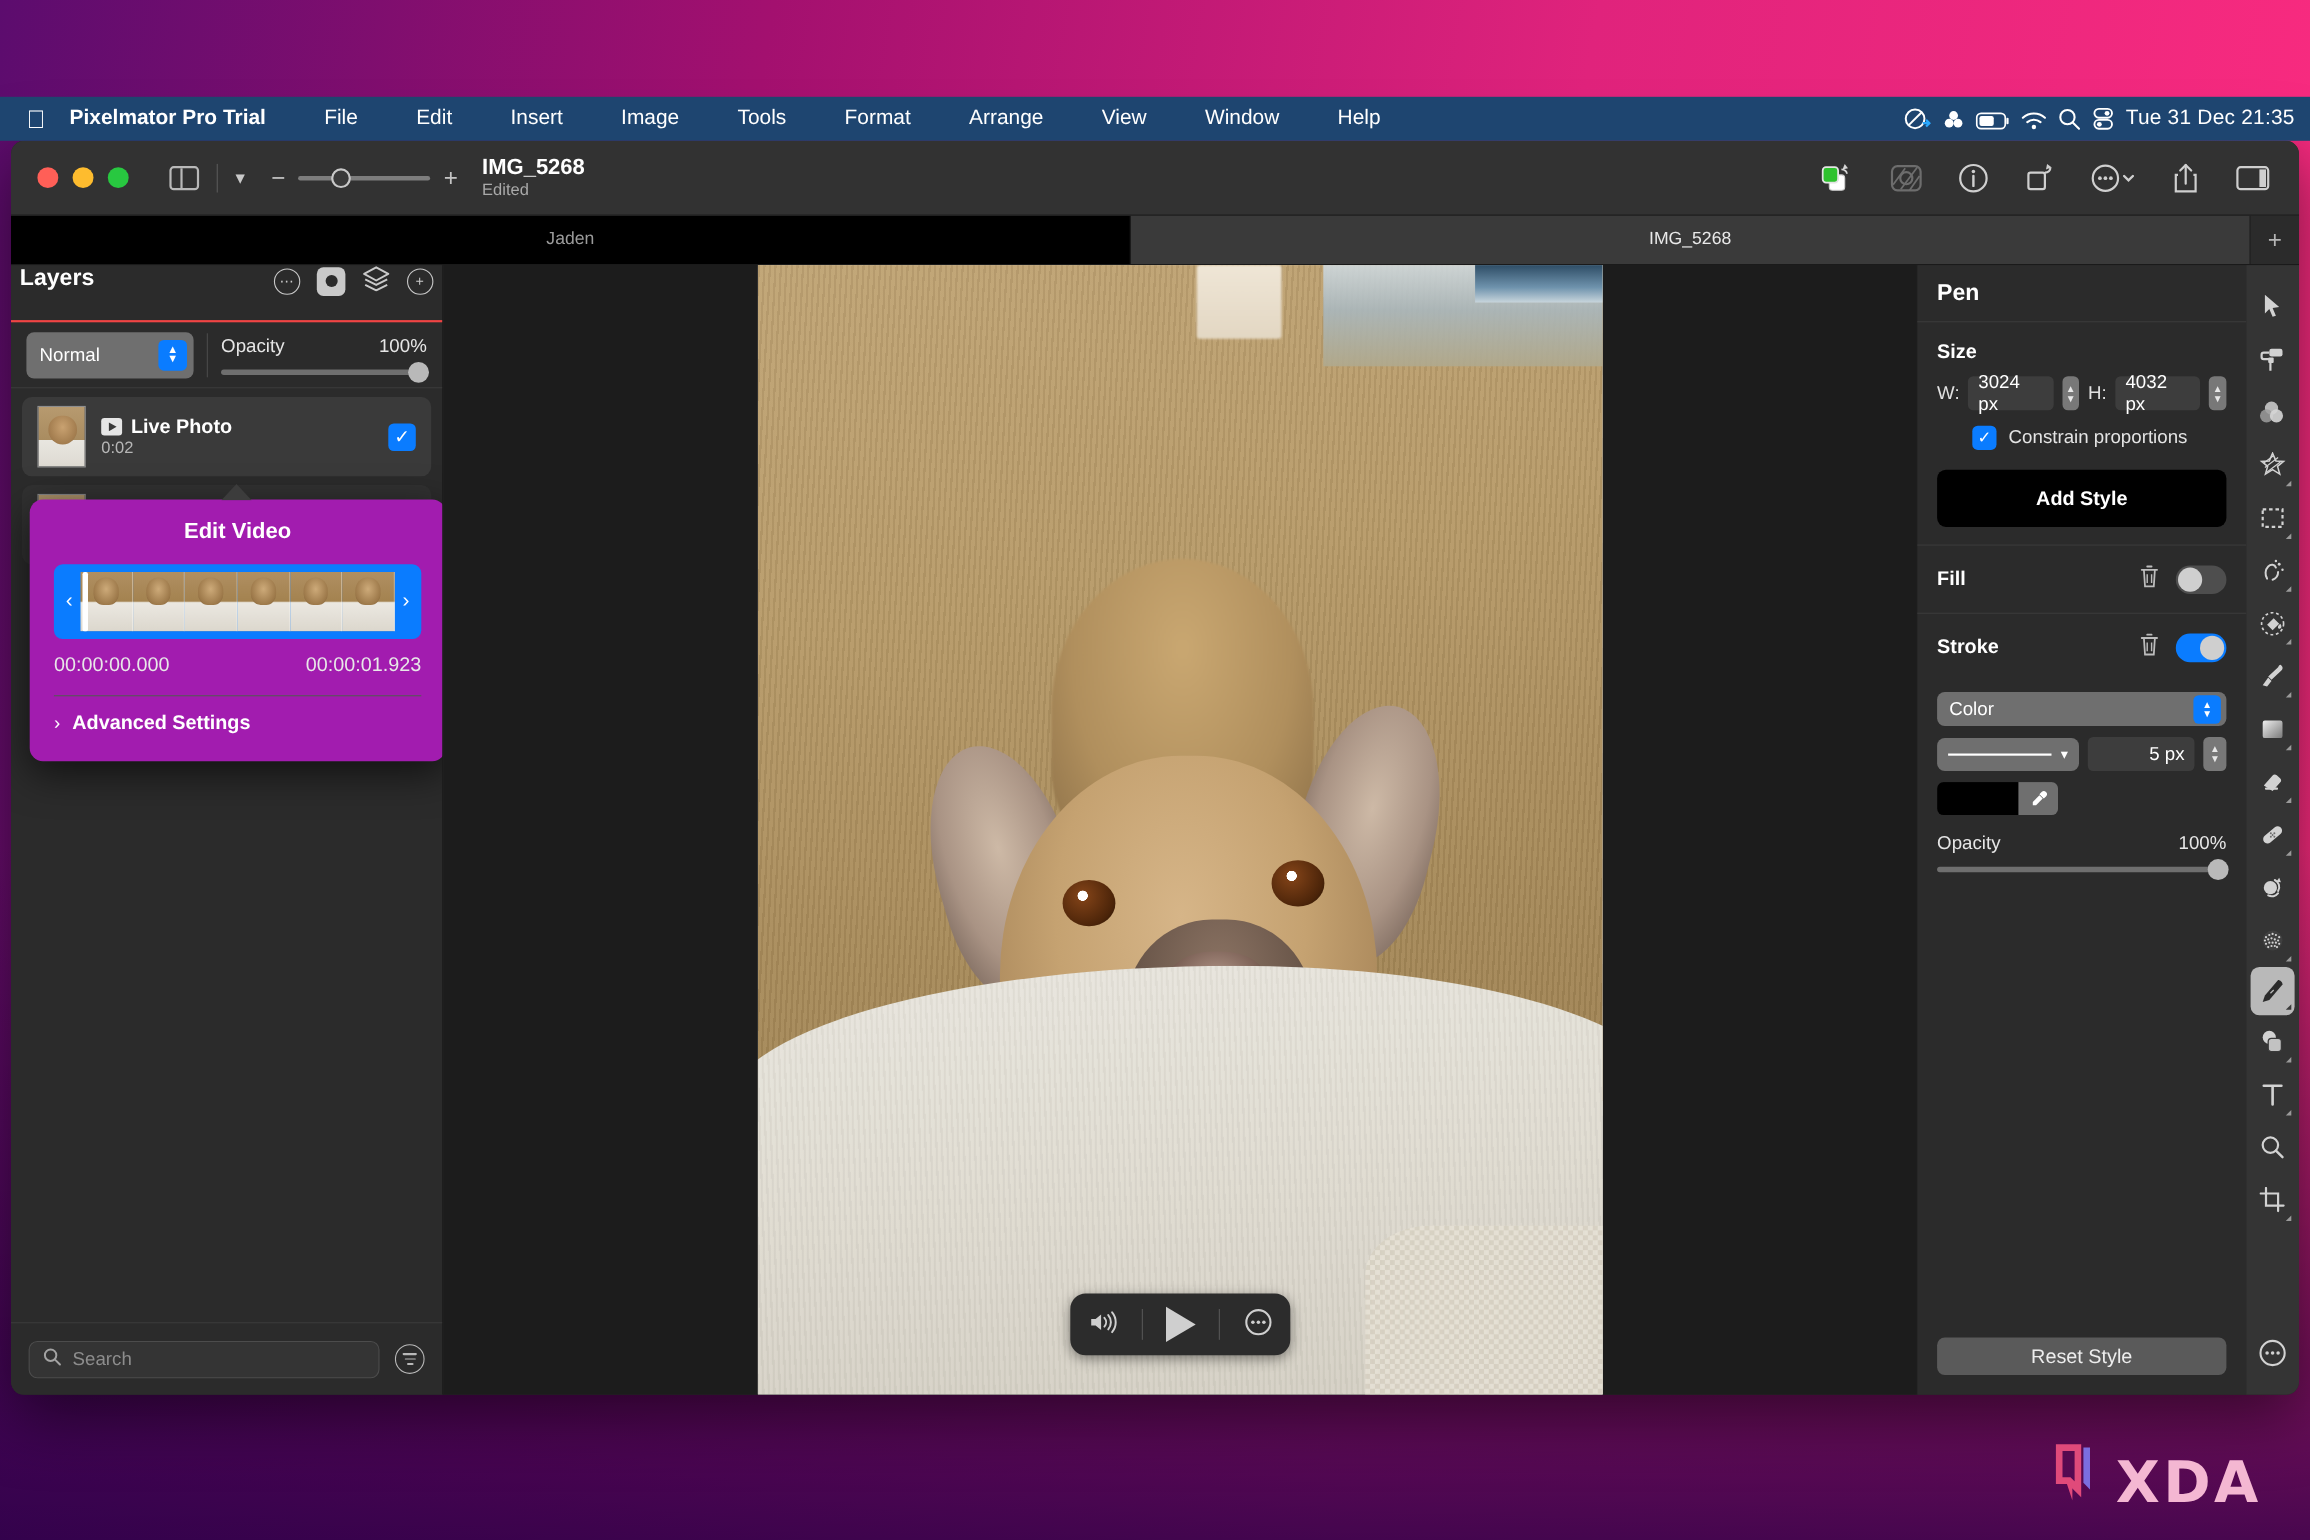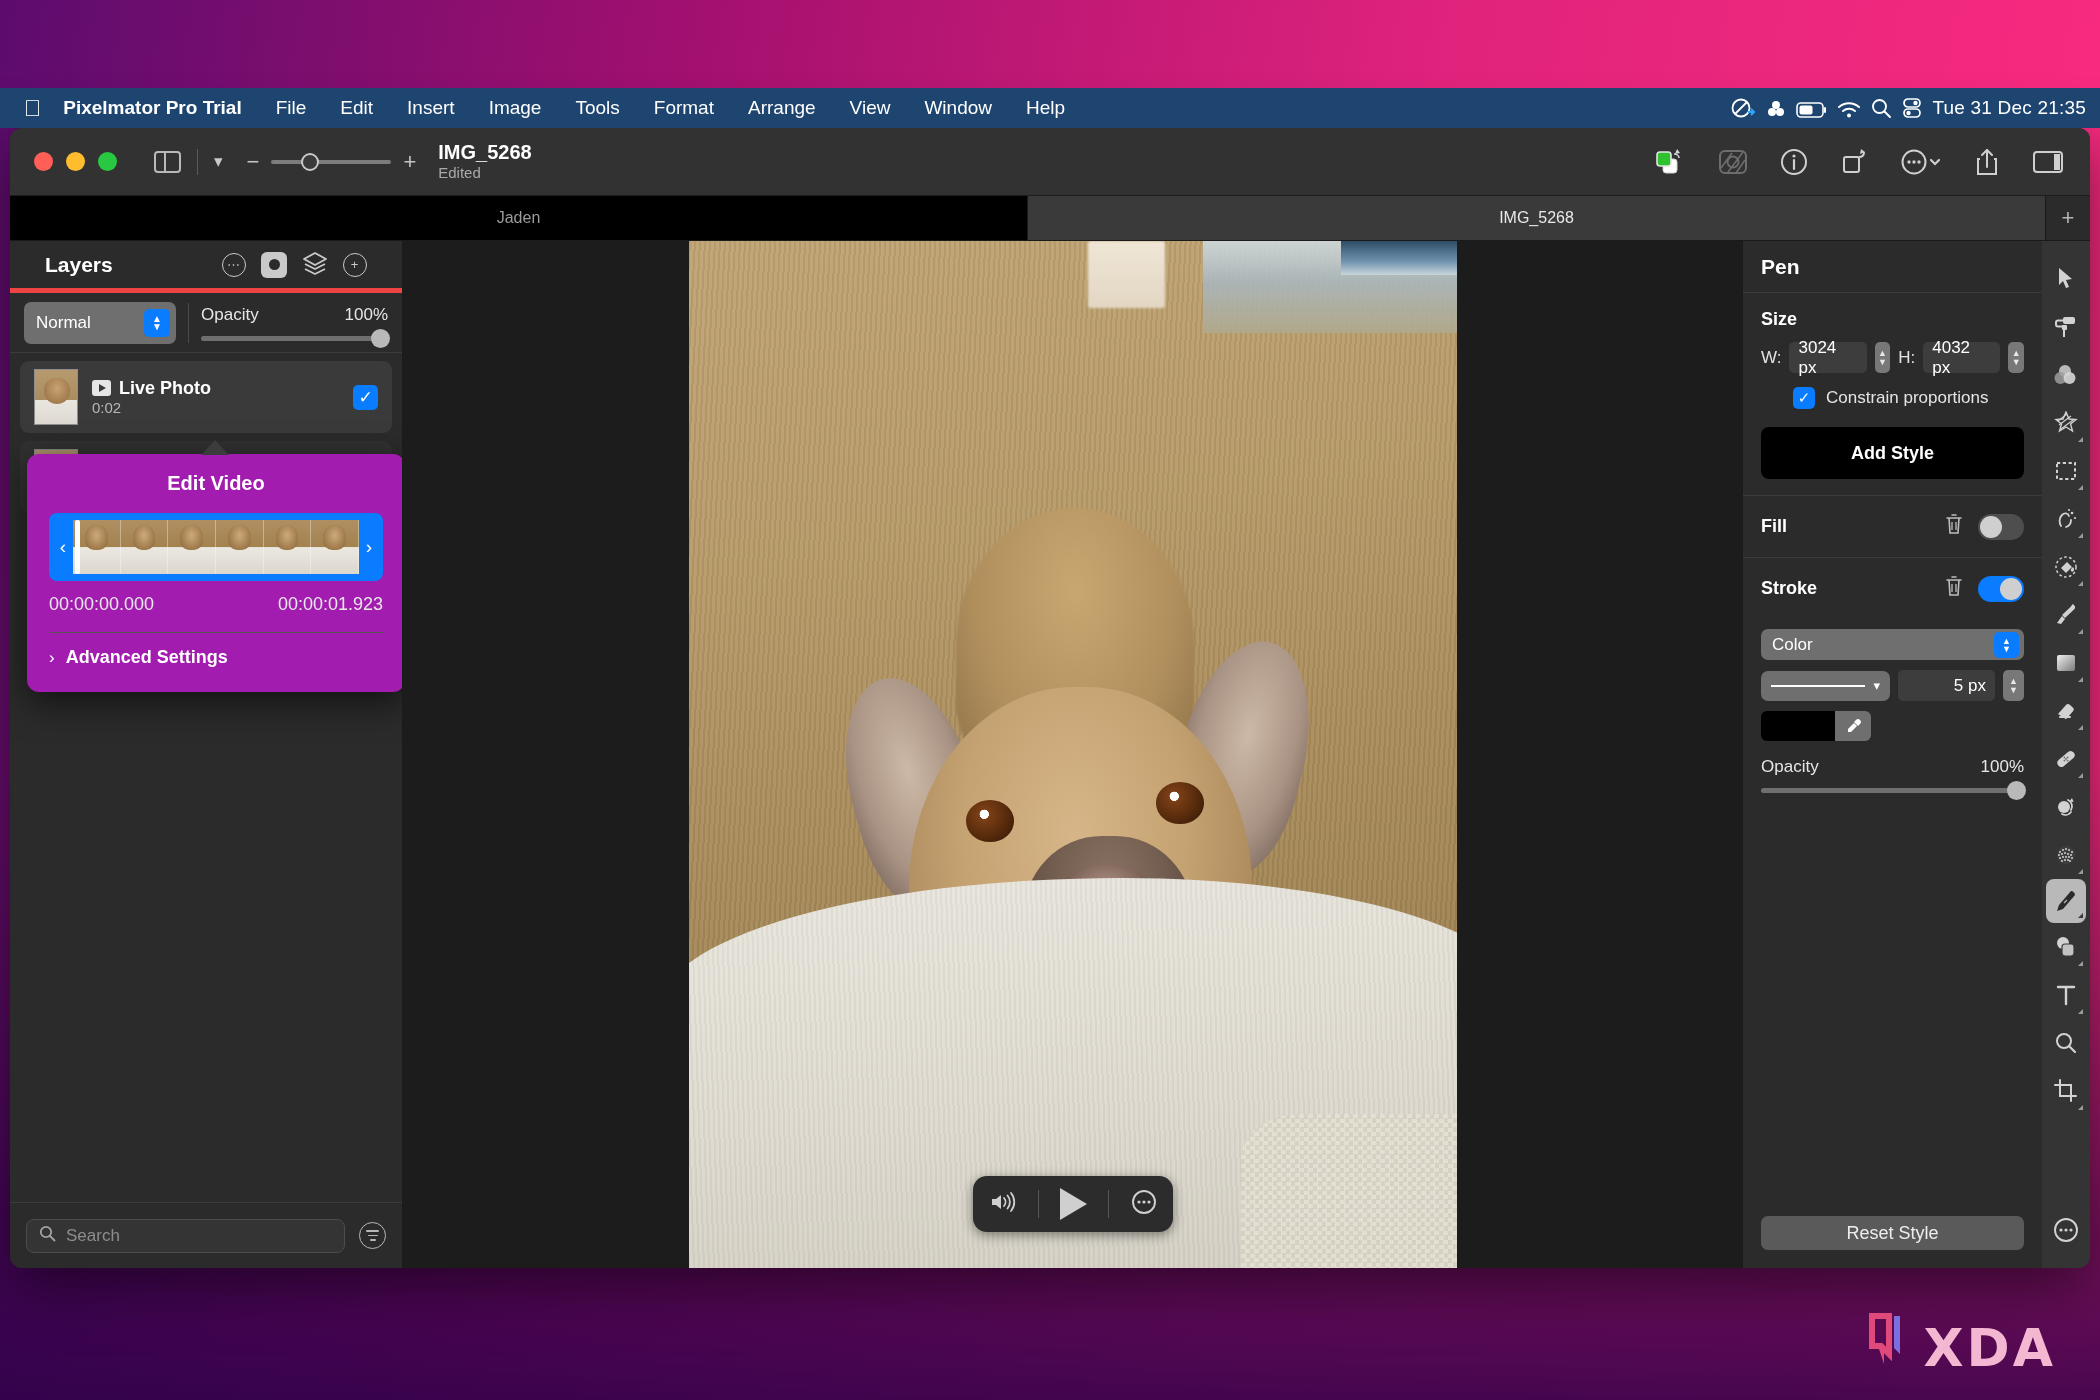--- a/index.html
+++ b/index.html
@@ -19,21 +19,21 @@
   }
 
   
   .menubar{
     position:absolute; left:0; top:88px; width:2100px; height:40px;
     background:#1e4570; color:#fff; display:flex; align-items:center;
     z-index:40; font-size:19px;
   }
   .menubar .apple{ margin-left:24px; margin-right:22px; font-size:23px; line-height:1; }
   .menubar .app-name{ font-weight:bold; margin-right:34px; font-size:19px; }
-  .menubar .mitem{ margin-right:34px; }
+  .menubar .mitem{ margin-right:34px;margin-left:19px; }
   .menubar .right{ margin-left:auto; display:flex; align-items:flex-end; gap:9px; padding-right:14px;}
   .mb-icon{ display:inline-flex; align-items:center; justify-content:center; }
   .mb-clock{ font-size:19px; letter-spacing:.2px; }
 
   
   .window{
     position:absolute; left:10px; top:128px; width:2080px; height:1140px;
     background:#2a2a2a; border-radius:12px; overflow:hidden;
     box-shadow:0 16px 60px rgba(0,0,0,.55);
     z-index:30;
@@ -67,21 +67,21 @@
   .tab{ flex:1; display:flex; align-items:center; justify-content:center;
         font-size:16px; color:#9b9b9b; background:#000000; border-right:1px solid #1a1a1a;}
   .tab.active{ background:#3a3a3a; color:#e9e9e9; }
   .tabplus{ width:44px; display:flex; align-items:center; justify-content:center; color:#b5b5b5; font-size:22px;}
 
   
   .body{ display:flex; height:calc(1140px - 68px - 45px); }
 
   
   .leftpanel{ width:393px; background:#2b2b2b; border-right:1px solid #1b1b1b; position:relative; display:flex; flex-direction:column;}
-  .lp-head{ height:52px; display:flex; align-items:center; padding:0 35px; border-bottom:5px solid #ef4444;}
+  .lp-head{ height:52px; display:flex; align-items:flex-start; padding:0 8px; border-bottom:2px solid #ef4444;}
   .lp-title{ color:#fff; font-size:21px; font-weight:bold;}
   .lp-head-icons{ margin-left:auto; display:flex; align-items:center; gap:15px; color:#c9c9c9;}
   .ico-circ{ width:24px; height:24px; border:1.8px solid #c9c9c9; border-radius:50%; display:flex; align-items:center; justify-content:center; font-size:13px; letter-spacing:1px;}
   .ico-mask{ width:26px;height:26px;border-radius:6px;background:#c9c9c9;display:flex;align-items:center;justify-content:center;}
   .ico-mask i{ width:11px;height:11px;border-radius:50%;background:#2b2b2b;display:block;}
 
   .blendrow{ height:60px; display:flex; align-items:center; padding:0 14px; gap:12px; border-bottom:1px solid #3b3b3b;}
   .select{ width:152px; height:42px; background:#6f6f6f; border-radius:7px; display:flex; align-items:center;
            padding:0 6px 0 12px; color:#fff; font-size:17px; position:relative;}
   .select .stepper{ margin-left:auto; width:26px;height:28px;border-radius:5px;background:#0a7cff;

